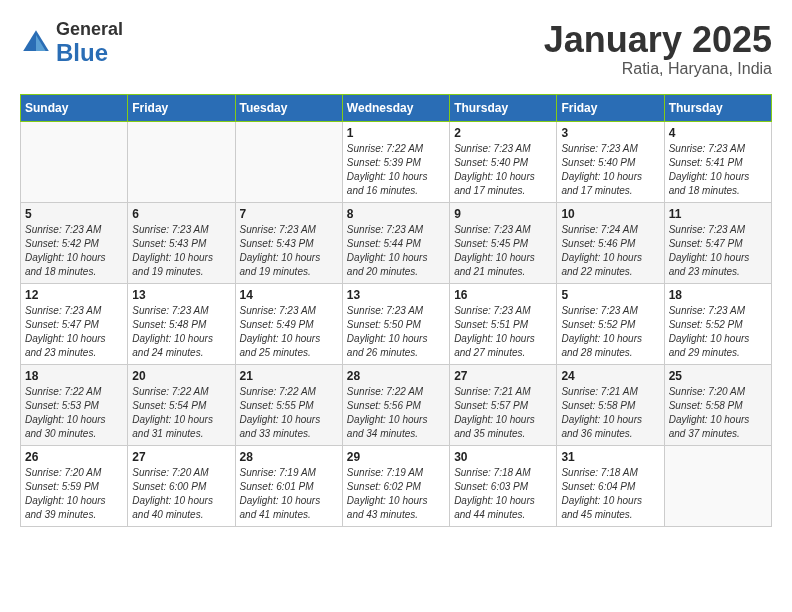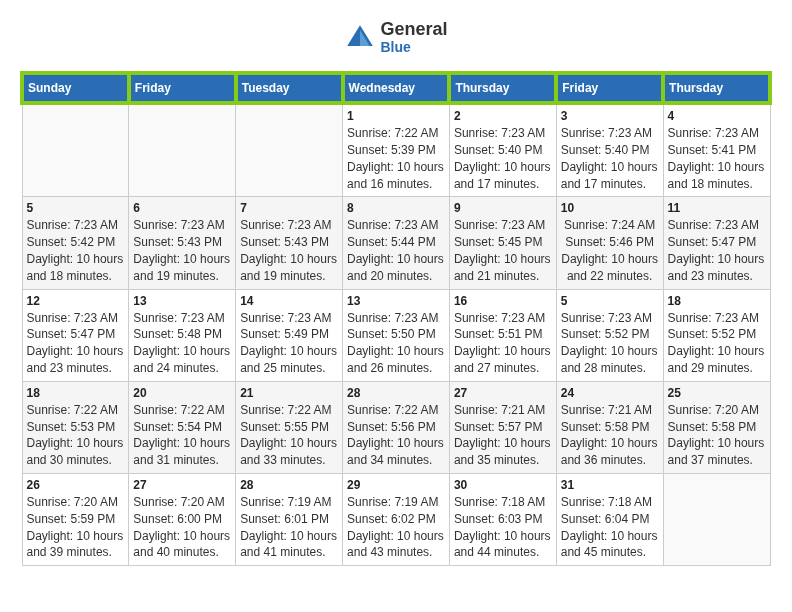--- a/index.html
+++ b/index.html
@@ -5,41 +5,41 @@
     * { margin: 0; padding: 0; box-sizing: border-box; }
     body {
       font-family: Arial, sans-serif;
       background: #fff;
       width: 792px;
       min-height: 612px;
       padding: 20px;
     }
     .header {
       display: flex;
-      justify-content: center;
+      justify-content: space-between;
       align-items: flex-start;
       margin-bottom: 16px;
     }
     .logo {
       display: flex;
       align-items: center;
       gap: 4px;
     }
     .logo-text {
       display: flex;
       flex-direction: column;
       line-height: 1.1;
     }
     .logo-general {
       font-size: 18px;
       font-weight: bold;
       color: #333;
     }
     .logo-blue {
-      font-size: 14px;
+      font-size: 24px;
       font-weight: bold;
       color: #2a6db5;
     }
     .logo-icon {
       width: 32px;
       height: 32px;
     }
     .title-block {
       text-align: right;
     }
@@ -57,62 +57,67 @@
       width: 100%;
       border-collapse: collapse;
       font-size: 11px;
     }
     thead th {
       background-color: #2a6db5;
       color: #fff;
       padding: 6px 4px;
       text-align: left;
       font-size: 12px;
-      border: 4px solid #84cc16;
+      border: 1px solid #84cc16;
     }
     tbody td {
       border: 1px solid #ccc;
       vertical-align: top;
       padding: 4px;
       width: calc(100% / 7);
       height: 80px;
       background: #fff;
     }
     tbody tr:nth-child(even) td {
       background: #f5f5f5;
     }
     .day-num {
       font-weight: bold;
       font-size: 12px;
       margin-bottom: 2px;
       color: #222;
     }
     .day-info {
       color: #333;
-      font-size: 12px;
+      font-size: 10px;
       line-height: 1.4;
+      font-style: italic;
     }
     .empty-cell {
       background: #f9f9f9;
     }
   </style>
 </head>
 <body>
 
 <div class="header">
   <div class="logo">
     <svg class="logo-icon" viewBox="0 0 40 40" xmlns="http://www.w3.org/2000/svg">
       <polygon points="20,4 36,30 4,30" fill="#2a6db5"></polygon>
       <polygon points="20,10 32,30 20,30" fill="#5a9fd4"></polygon>
     </svg>
     <div class="logo-text">
       <span class="logo-general">General</span>
       <span class="logo-blue">Blue</span>
     </div>
   </div>
+  <div class="title-block">
+    <div class="month-title">January 2025</div>
+    <div class="location">Ratia, Haryana, India</div>
+  </div>
 </div>
 
 <table>
   <thead>
     <tr>
     <th>Sunday</th>
         <th>Friday</th>
         <th>Tuesday</th>
         <th>Wednesday</th>
         <th>Thursday</th>
@@ -185,21 +190,21 @@
         </td>
         <td>
           <div class="day-num">9</div>
           <div class="day-info" style="white-space: pre-line;">Sunrise: 7:23 AM
 Sunset: 5:45 PM
 Daylight: 10 hours
 and 21 minutes.</div>
         </td>
         <td>
           <div class="day-num">10</div>
-          <div class="day-info" style="white-space: pre-line; text-align: center;">Sunrise: 7:24 AM
+          <div class="day-info" style="white-space: pre-line;">Sunrise: 7:24 AM
 Sunset: 5:46 PM
 Daylight: 10 hours
 and 22 minutes.</div>
         </td>
         <td>
           <div class="day-num">11</div>
           <div class="day-info" style="white-space: pre-line;">Sunrise: 7:23 AM
 Sunset: 5:47 PM
 Daylight: 10 hours
 and 23 minutes.</div>

